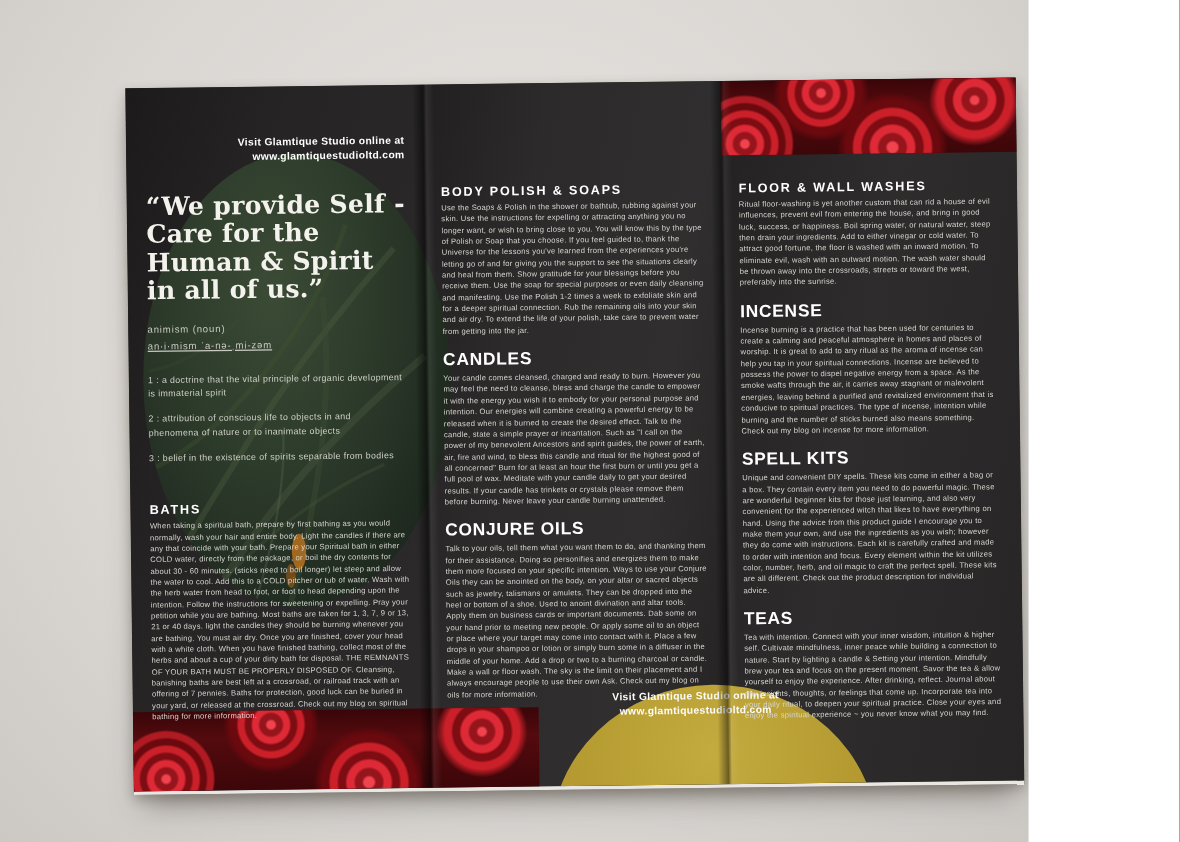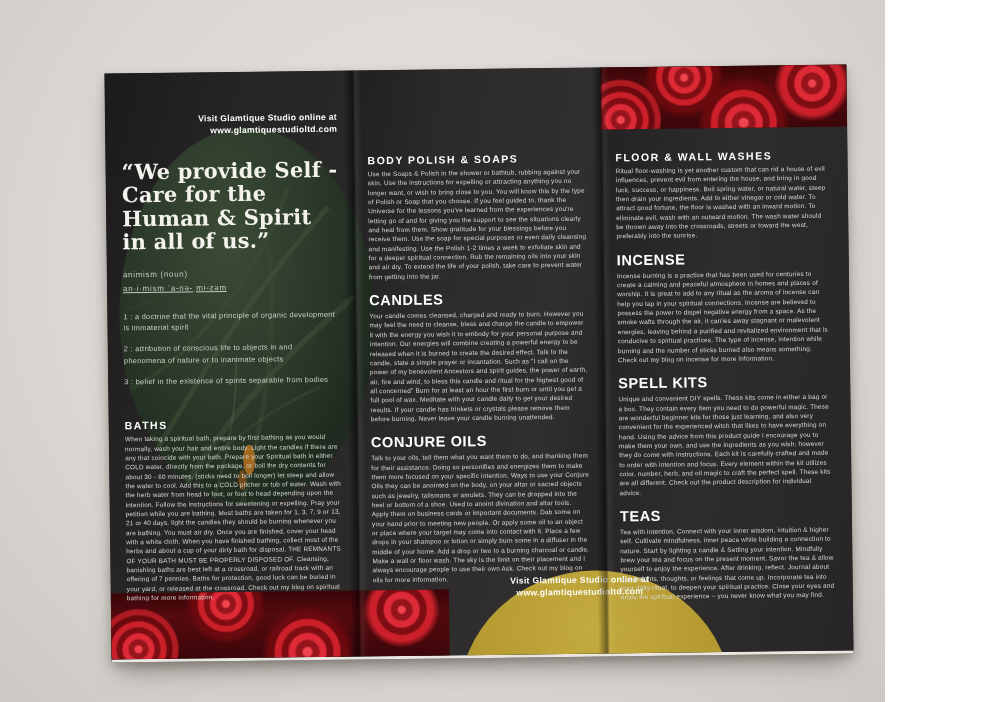--- a/index.html
+++ b/index.html
@@ -1,20 +1,21 @@
 <!DOCTYPE html>
 <html><head>
 <meta charset="utf-8">
 <style>
   html,body{margin:0;padding:0;}
   .scene{
-    position:relative; width:885px; height:702px; overflow:hidden;
+    position:relative; width:823px; height:702px; overflow:hidden;
     background:#dcd9d6;
     background-image:radial-gradient(ellipse at 50% 38%, #e6e3e0 0%, #dad7d3 62%, #ccc9c5 100%);
     font-family:"Liberation Sans", sans-serif;
+    padding-left:34px;
   }
   .brochure{
     position:absolute; left:108px; top:69px; width:742px; height:586px;
     transform:rotate(-0.7deg);
     background:#272525; overflow:hidden;
     border-bottom:3px solid #eae7e2;
     box-shadow:0 16px 26px -8px rgba(72,64,56,.5), 0 4px 10px rgba(72,64,56,.32);
   }
   .panel{position:absolute; top:0; height:100%;}
   .panel-left{left:0; width:248px; background:linear-gradient(105deg,#1c1a1a 0%,#262424 35%,#2c2a2a 100%);}

